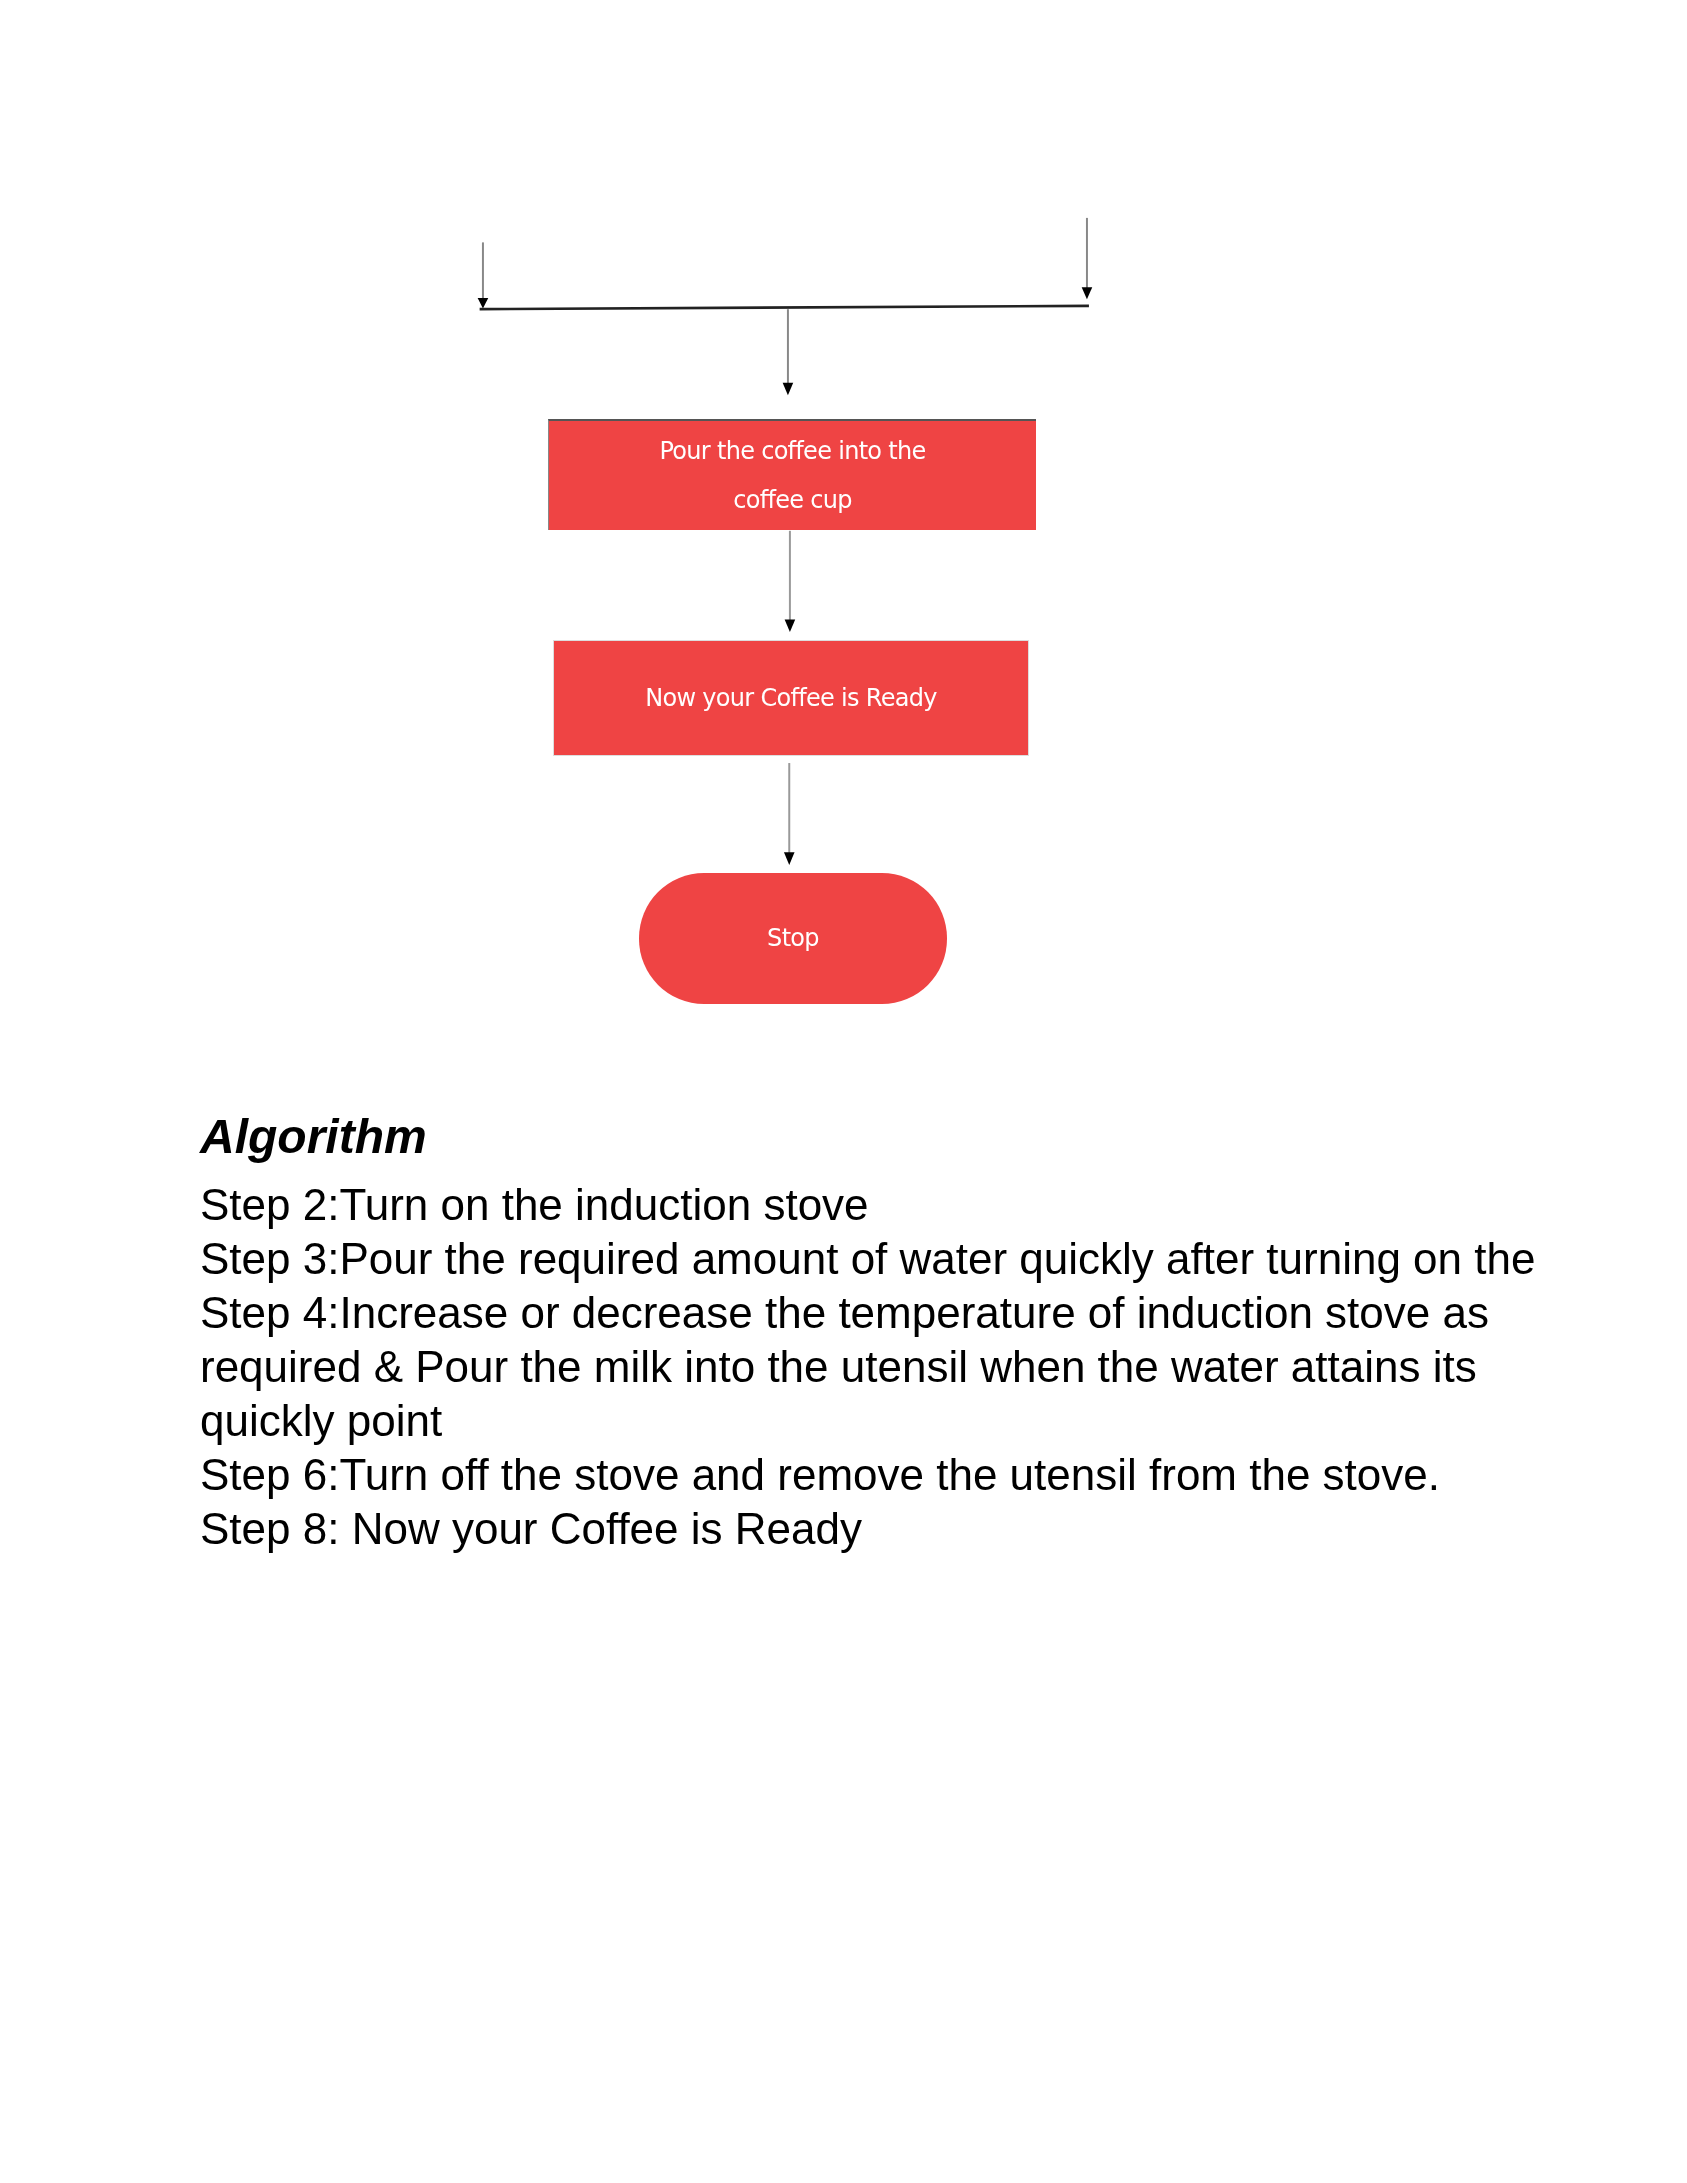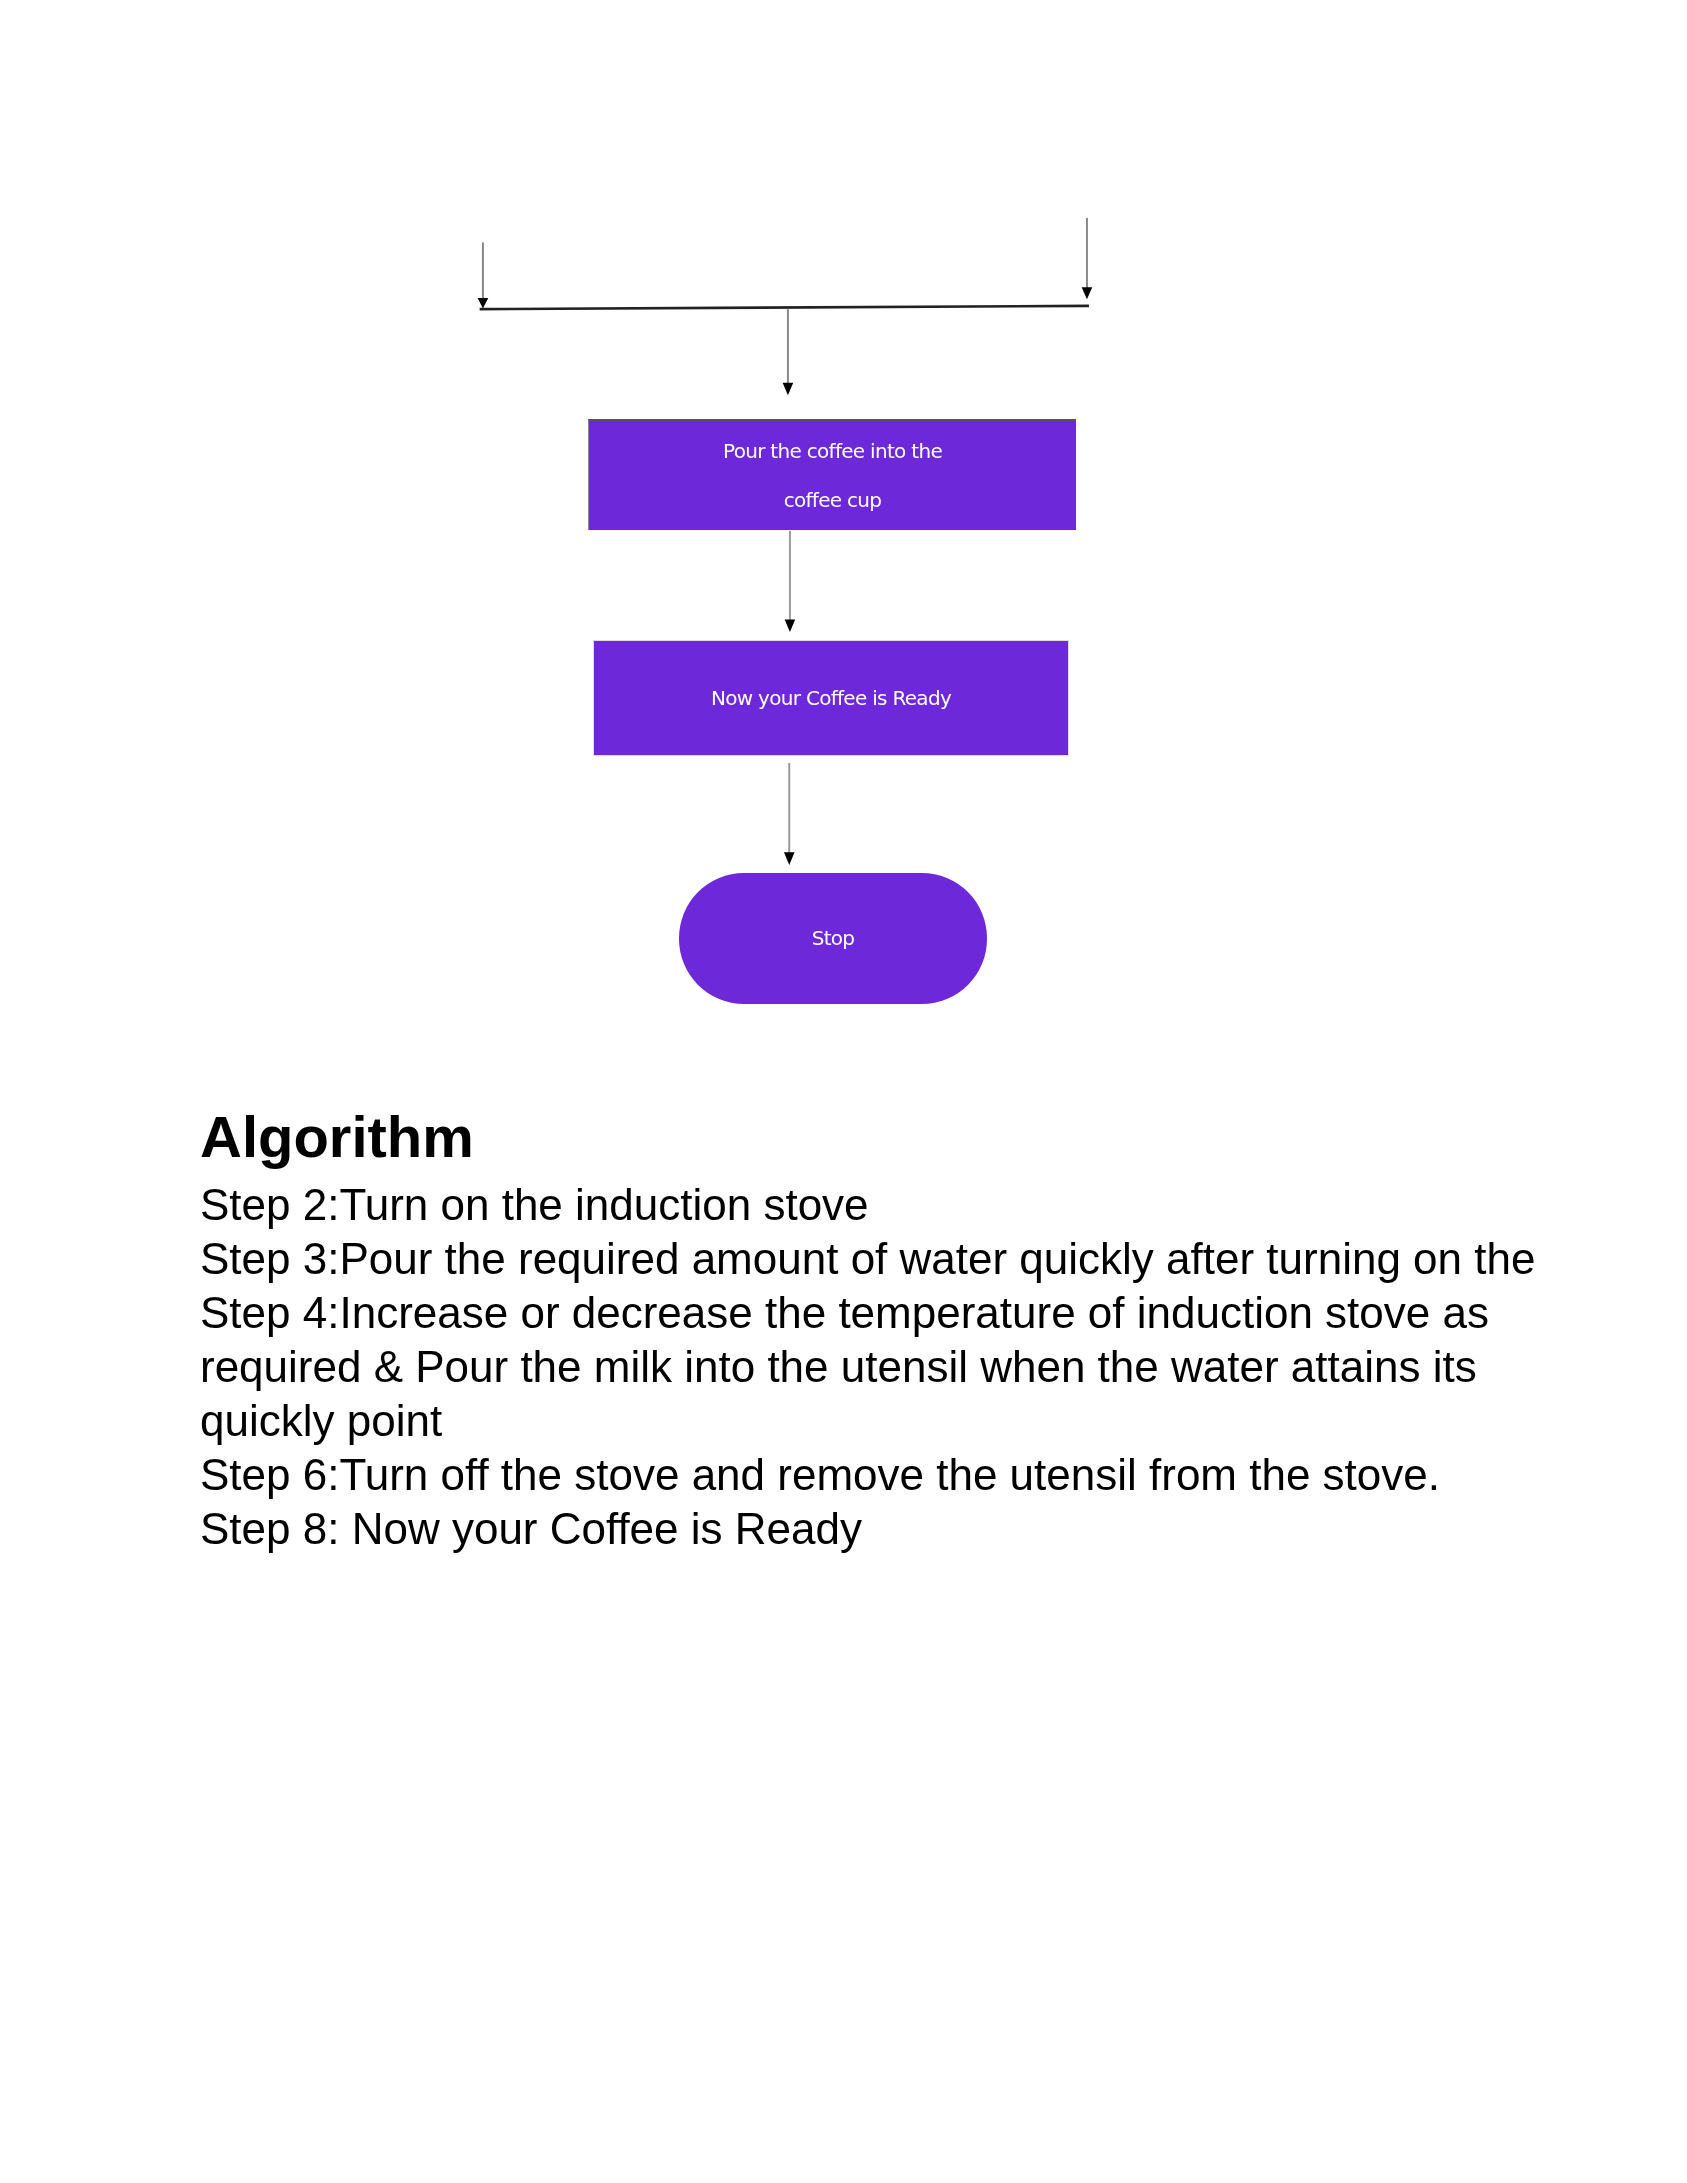--- a/index.html
+++ b/index.html
@@ -1,33 +1,33 @@
 <!DOCTYPE html>
 <html style="font-size:10.6px"><head>
 <meta charset="utf-8">
 <style>
   html, body { margin: 0; padding: 0; background: #ffffff; }
   body { width: 1687px; height: 2183px; position: relative; overflow: hidden; font-family: "Liberation Sans", sans-serif; color: #000; }
   .page { position: absolute; left: 0; top: 0; width: 1687px; height: 2183px; background: #ffffff; }
   .flow { position: absolute; left: 0; top: 0; width: 1687px; height: 1059px; }
   .flow svg { position: absolute; left: 0; top: 0; }
   .box {
-    position: absolute; background: #6d28d9; color: #fff;
+    position: absolute; background: #ef4444; color: #fff;
     display: flex; align-items: center; justify-content: center; text-align: center;
-    font-family: "DejaVu Sans", sans-serif; font-size: 20px; line-height: 49px;
-    box-sizing: border-box; letter-spacing: -0.7px; margin-left: 40px;
+    font-family: "DejaVu Sans", sans-serif; font-size: 24px; line-height: 49px;
+    box-sizing: border-box; letter-spacing: -0.7px;
   }
   .box-pour { left: 548px; top: 419px; width: 488px; height: 111px; border-top: 2.6px solid #555; border-left: 1.3px solid #888; }
   .box-ready { left: 553px; top: 640px; width: 476px; height: 116px; border: 1.3px solid #ddd; }
   .terminator { left: 639px; top: 873px; width: 308px; height: 131px; border-radius: 65px; }
   .box span { display: block; }
   .algo { position: absolute; left: 200px; top: 1100px; width: 1323px; }
   .algo h2 {
     margin: 0; font-family: "Liberation Sans", sans-serif; font-weight: bold;
-    font-size: 58px; line-height: 73px; height: 73px;
+    font-size: 48px; line-height: 73px; height: 73px; font-style: italic;
   }
   .algo .steps { margin: 0; padding: 0; list-style: none; margin-top: 4.6px; }
   .algo .step-line {
     font-family: "Liberation Sans", sans-serif; font-size: 44px; line-height: 54px; white-space: nowrap;
   }
 </style>
 </head>
 <body>
 
 <div class="page">

